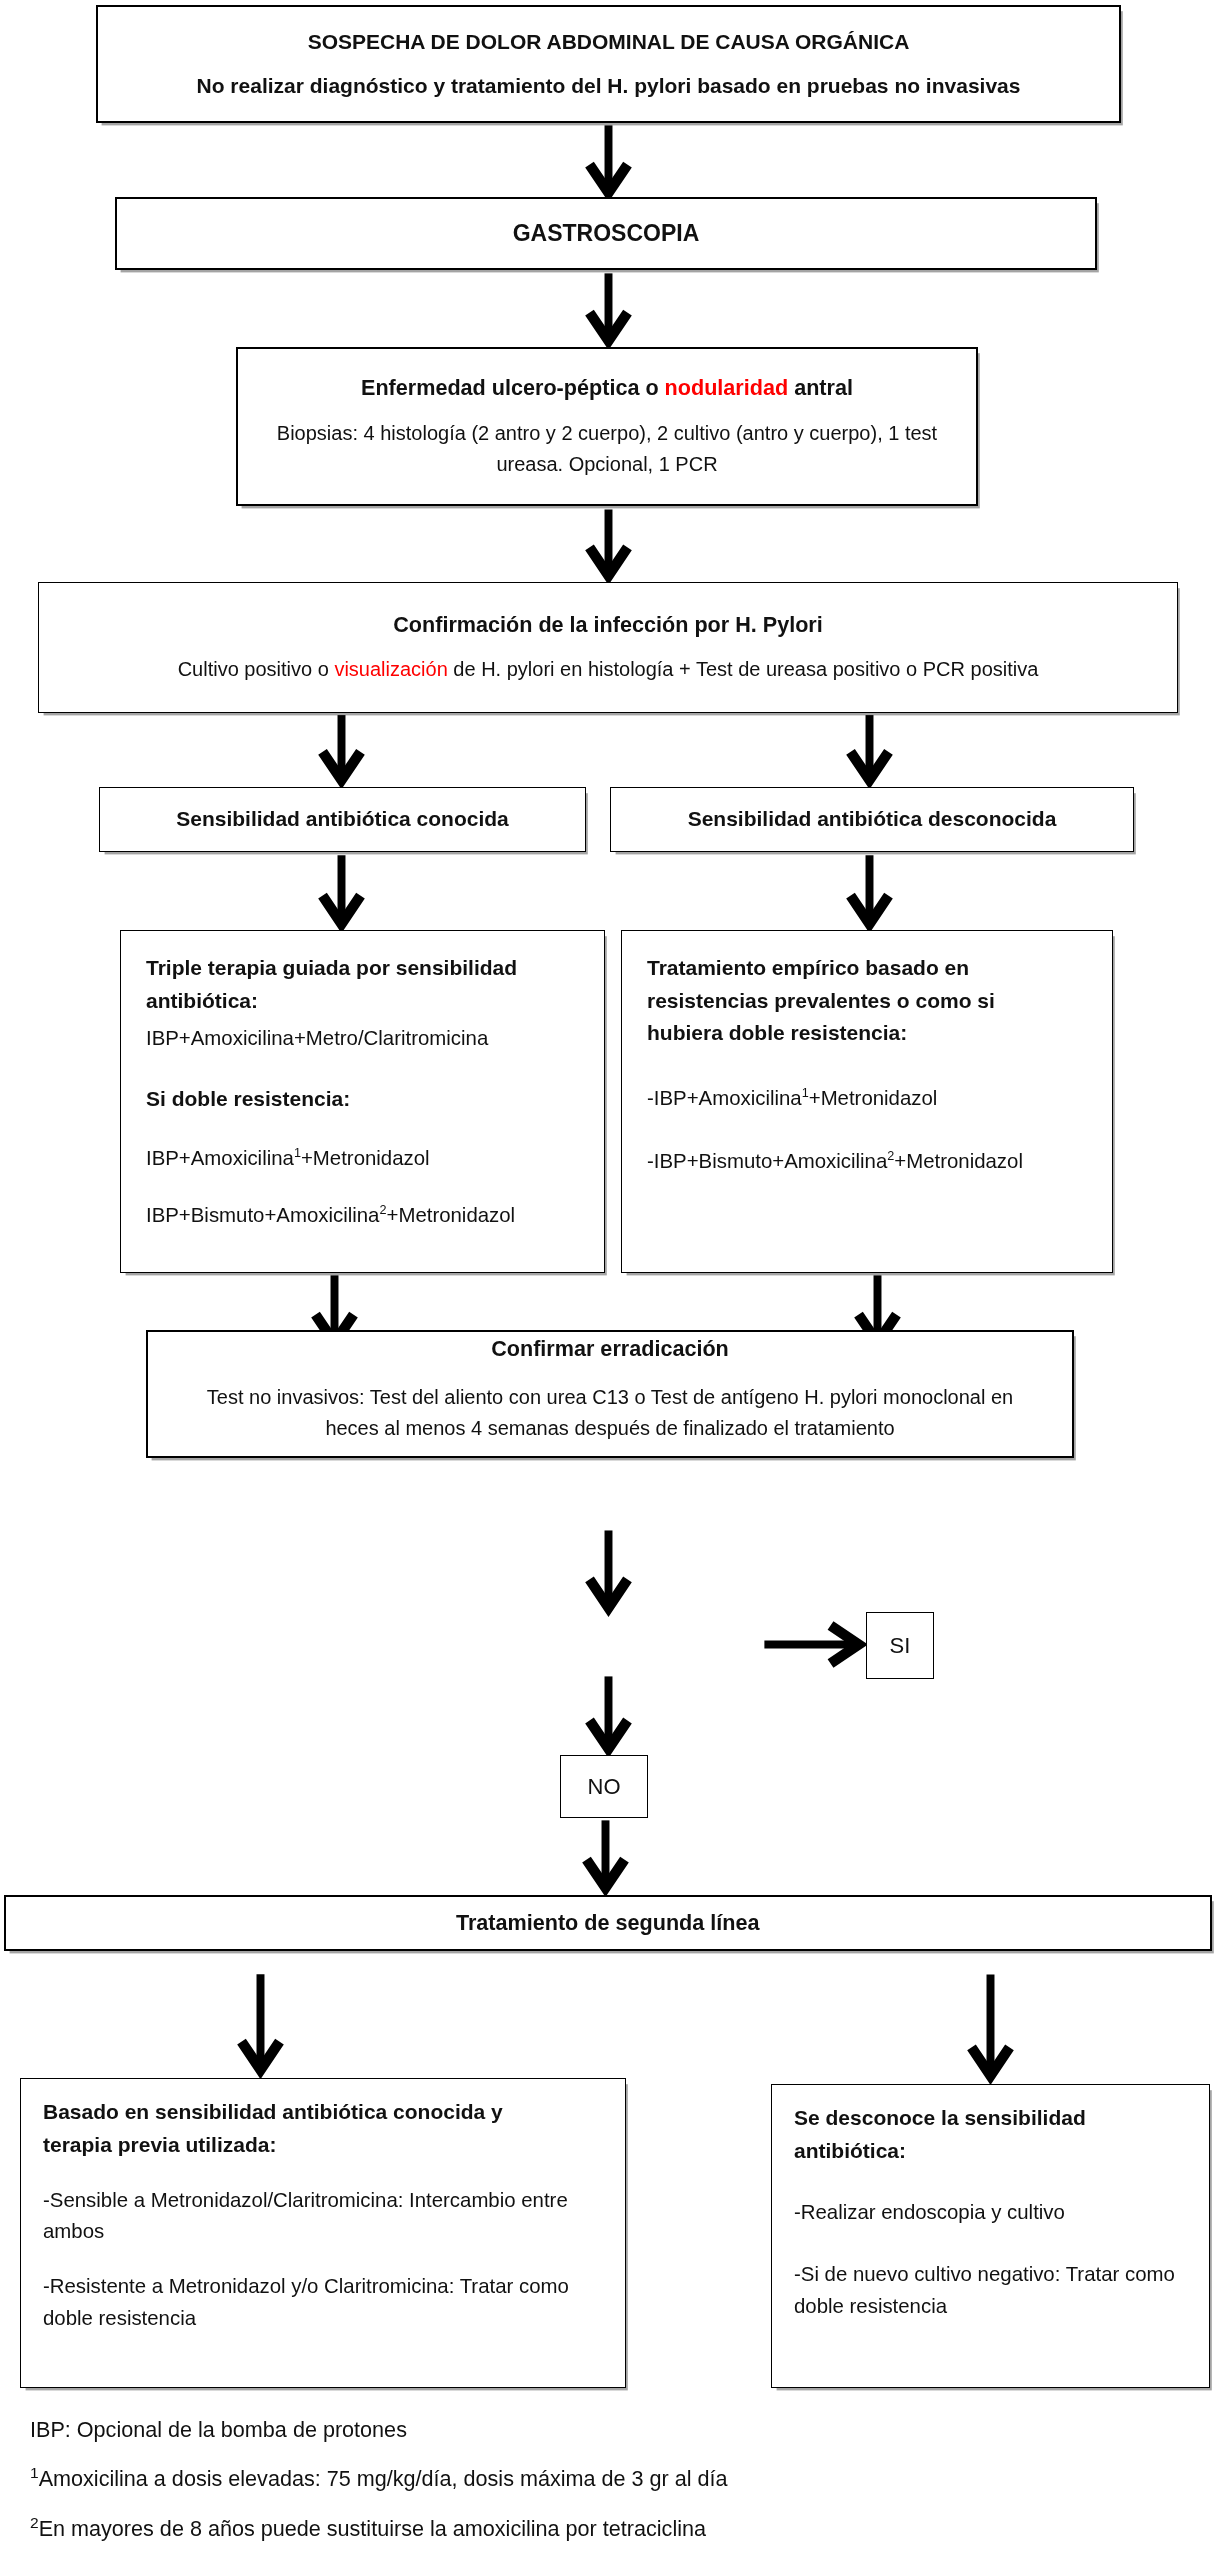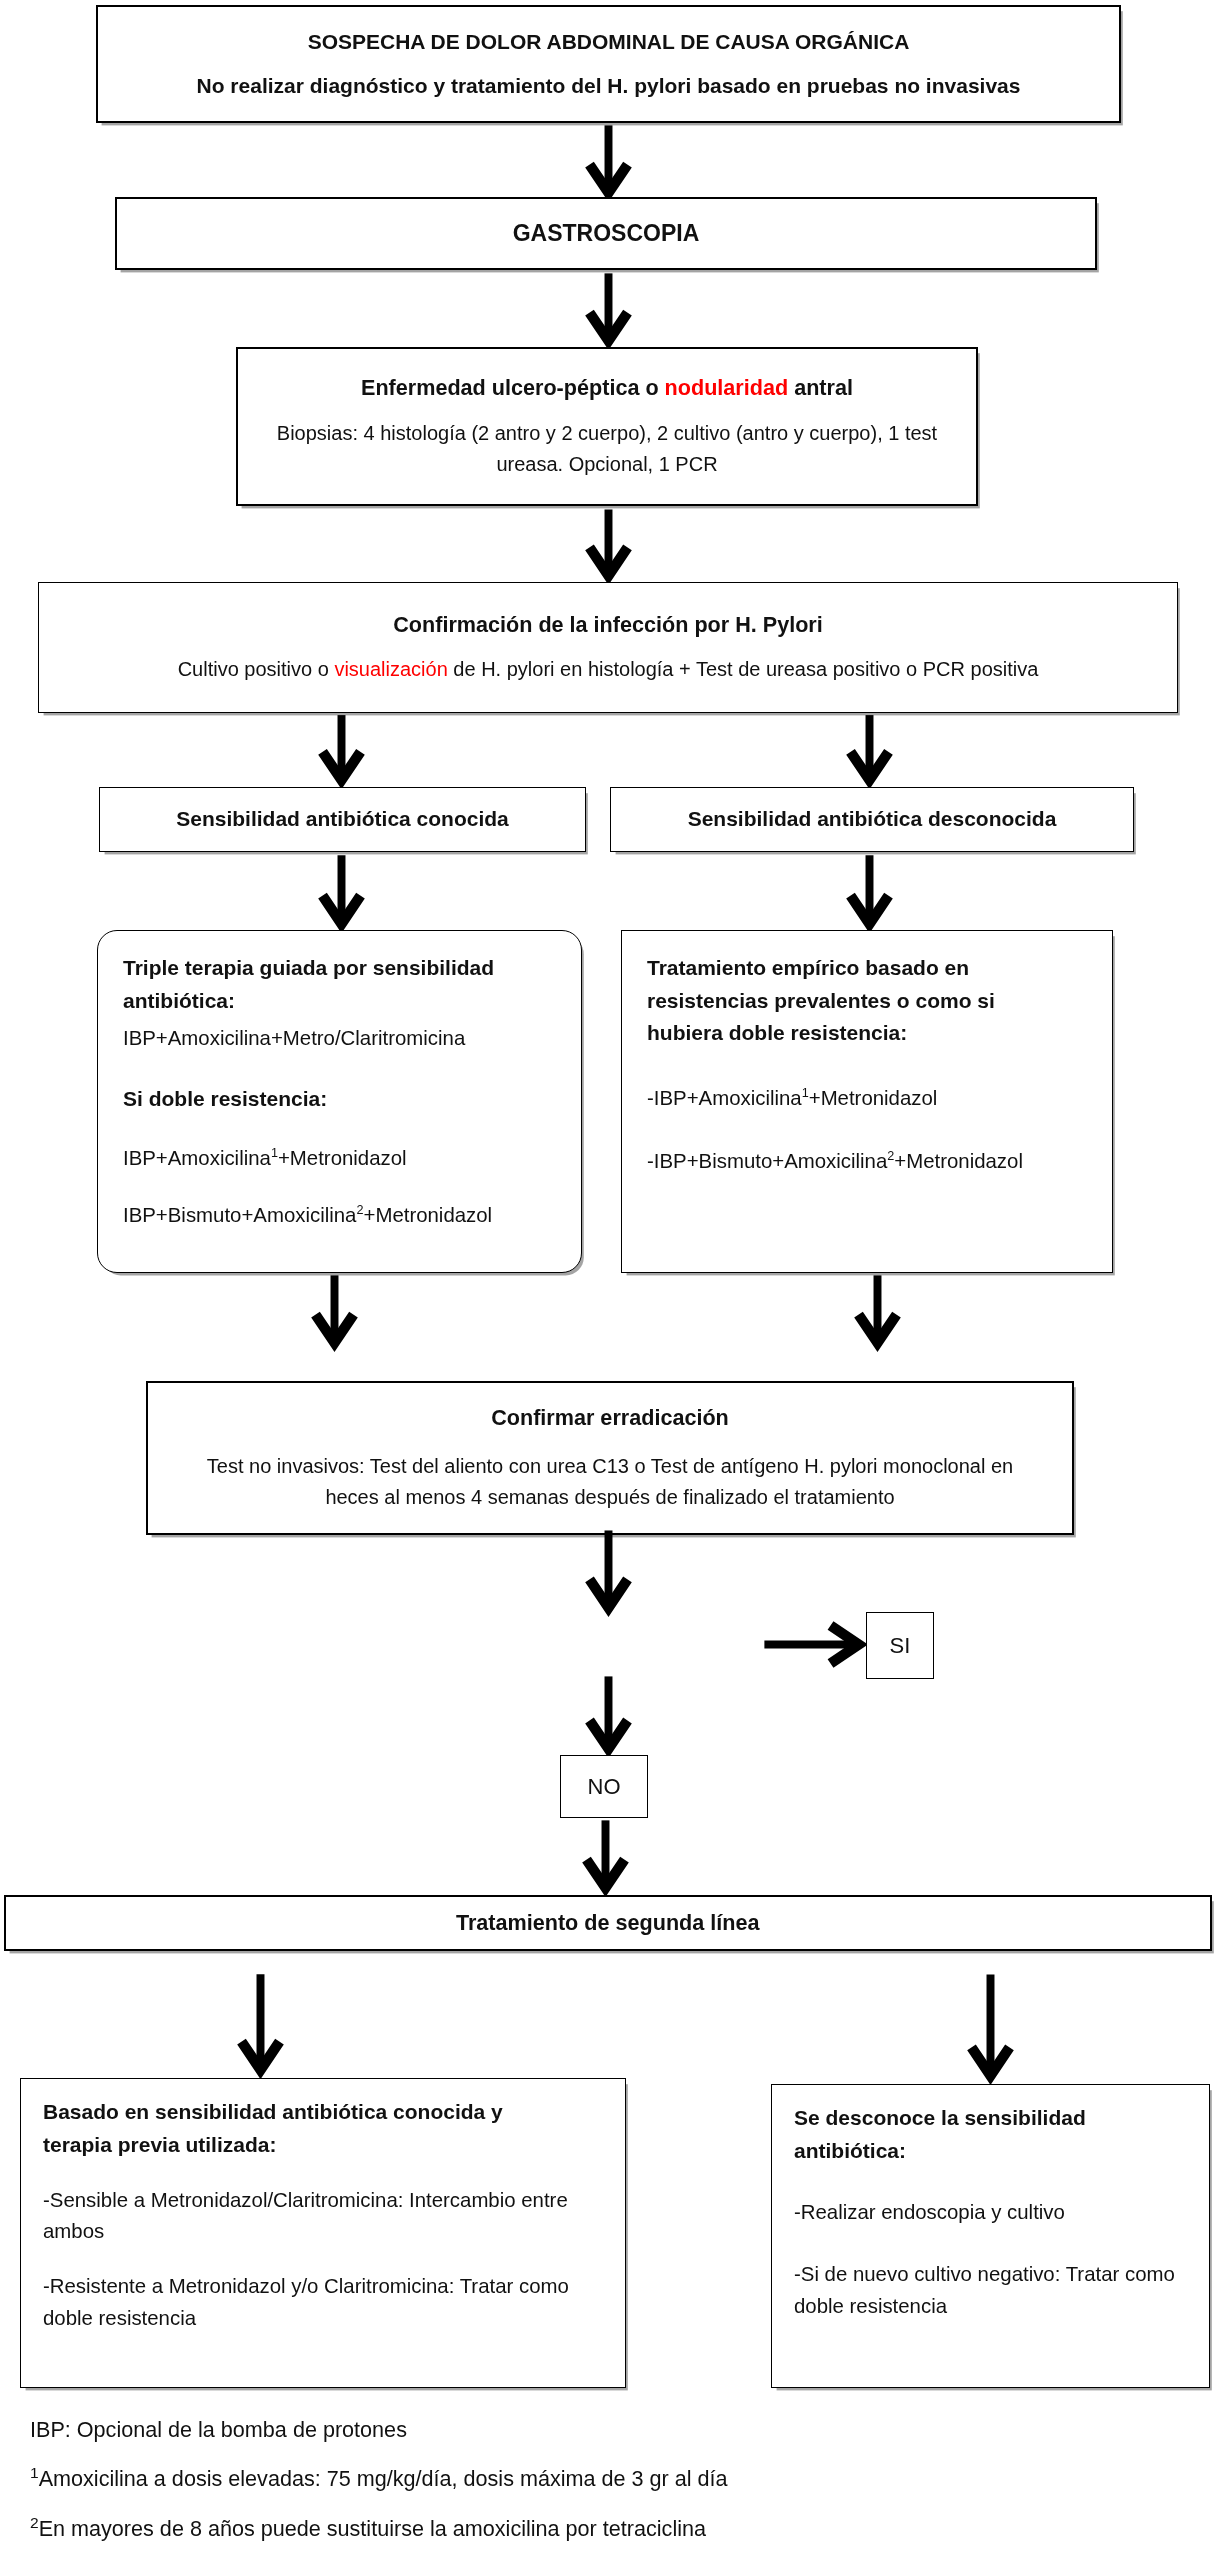--- a/index.html
+++ b/index.html
@@ -101,21 +101,21 @@
 
   <svg class="arrow" style="left:317px; top:855px;" width="49" height="74" viewBox="0 0 80 120">
     <line x1="40" y1="0" x2="40" y2="112" stroke="#000" stroke-width="13"></line>
     <path d="M9 66 L40 112 L71 66" fill="none" stroke="#000" stroke-width="17"></path>
   </svg>
   <svg class="arrow" style="left:845px; top:855px;" width="49" height="74" viewBox="0 0 80 120">
     <line x1="40" y1="0" x2="40" y2="112" stroke="#000" stroke-width="13"></line>
     <path d="M9 66 L40 112 L71 66" fill="none" stroke="#000" stroke-width="17"></path>
   </svg>
 
-  <div class="box left-box" style="left:97px; top:930px; width:485px; height:343px; padding:21px 25px;border-radius:20px;">
+  <div class="box left-box" style="left:120px; top:930px; width:485px; height:343px; padding:21px 25px;">
     <div class="heading" style="max-width:383px; margin-bottom:6.2px;">Triple terapia guiada por sensibilidad antibiótica:</div>
     <div style="margin-bottom:28px;">IBP+Amoxicilina+Metro/Claritromicina</div>
     <div class="heading" style="margin-bottom:28px;">Si doble resistencia:</div>
     <div style="margin-bottom:25px;">
       <span>IBP+Amoxicilina</span><sup>1</sup><span>+Metronidazol</span>
     </div>
     <div>
       <span>IBP+Bismuto+Amoxicilina</span><sup>2</sup><span>+Metronidazol</span>
     </div>
   </div>
@@ -132,21 +132,21 @@
 
   <svg class="arrow" style="left:310px; top:1275px;" width="49" height="73" viewBox="0 0 80 118">
     <line x1="40" y1="0" x2="40" y2="110" stroke="#000" stroke-width="13"></line>
     <path d="M9 64 L40 110 L71 64" fill="none" stroke="#000" stroke-width="17"></path>
   </svg>
   <svg class="arrow" style="left:853px; top:1275px;" width="49" height="73" viewBox="0 0 80 118">
     <line x1="40" y1="0" x2="40" y2="110" stroke="#000" stroke-width="13"></line>
     <path d="M9 64 L40 110 L71 64" fill="none" stroke="#000" stroke-width="17"></path>
   </svg>
 
-  <div class="box thick center" style="left:146px; top:1381px; width:928px; height:154px; padding:12.3px 25px;">
+  <div class="box thick center" style="left:146px; top:1330px; width:928px; height:128px; padding:12.3px 25px;justify-content:flex-end;">
     <div class="title">Confirmar erradicación</div>
     <div class="body-text" style="max-width:858px; margin-top:18.5px;">Test no invasivos: Test del aliento con urea C13 o Test de antígeno H. pylori monoclonal en heces al menos 4 semanas después de finalizado el tratamiento</div>
   </div>
 
   <svg class="arrow" style="left:584px; top:1530px;" width="49" height="83" viewBox="0 0 80 134">
     <line x1="40" y1="0" x2="40" y2="126" stroke="#000" stroke-width="13"></line>
     <path d="M9 80 L40 126 L71 80" fill="none" stroke="#000" stroke-width="17"></path>
   </svg>
 
 

